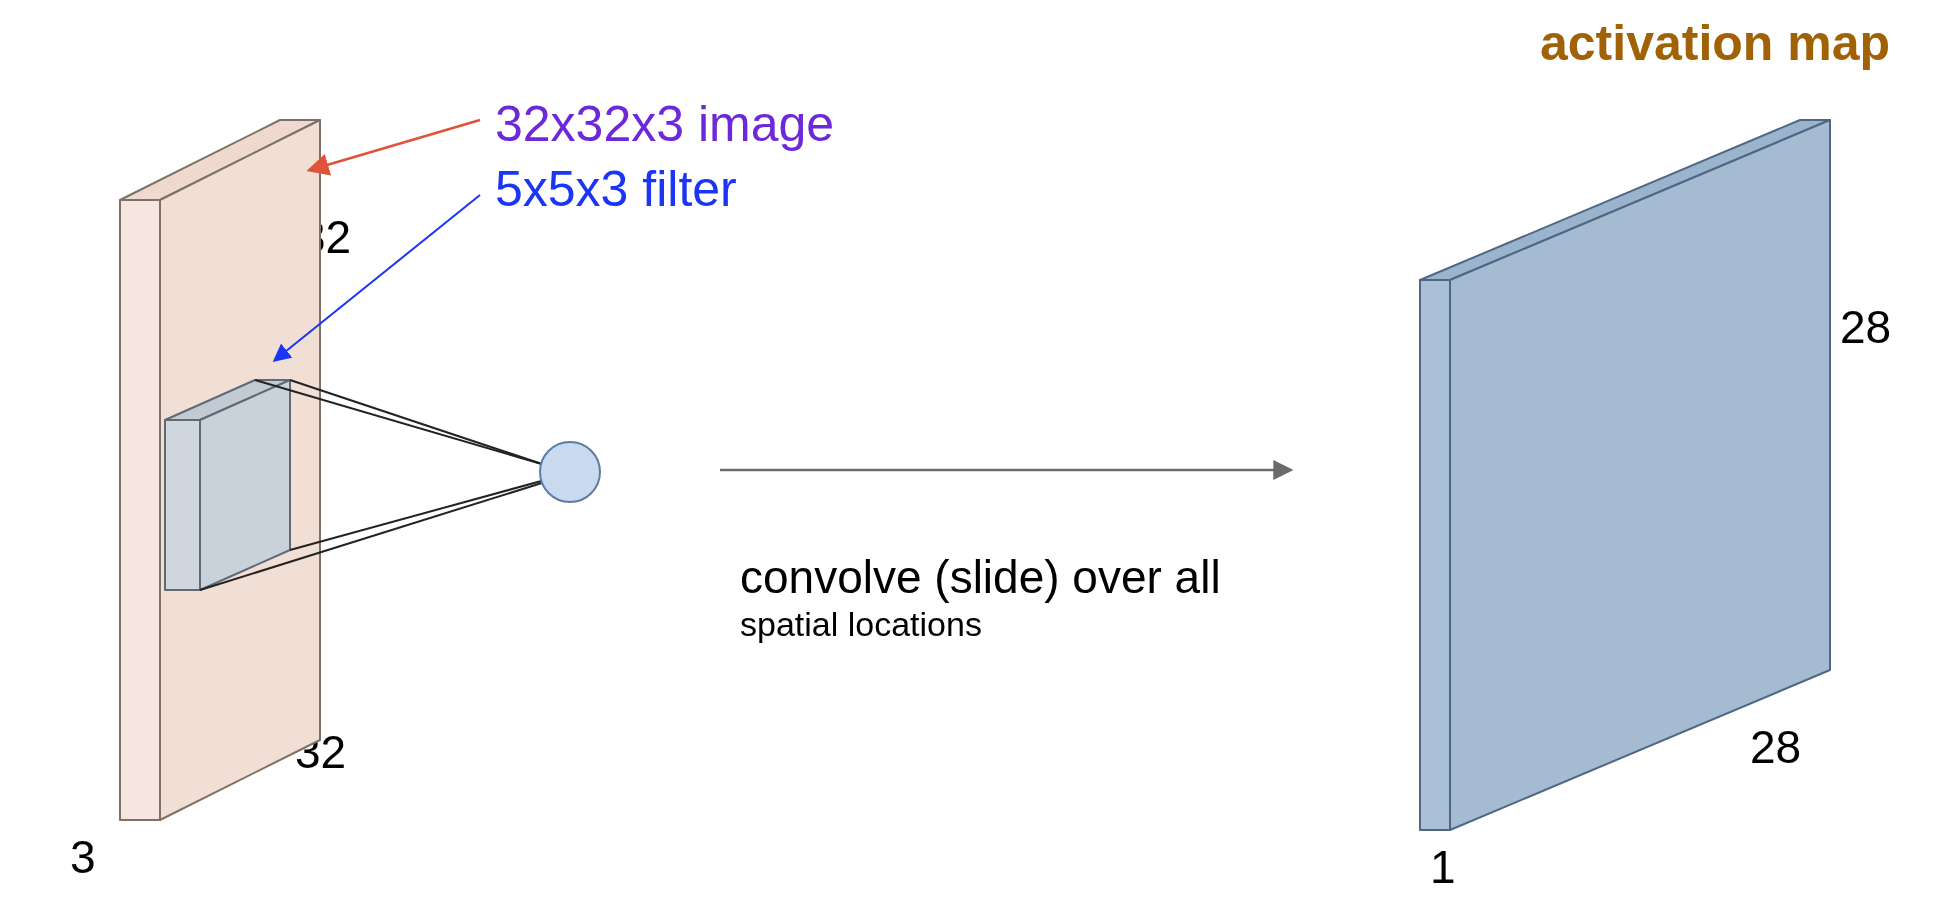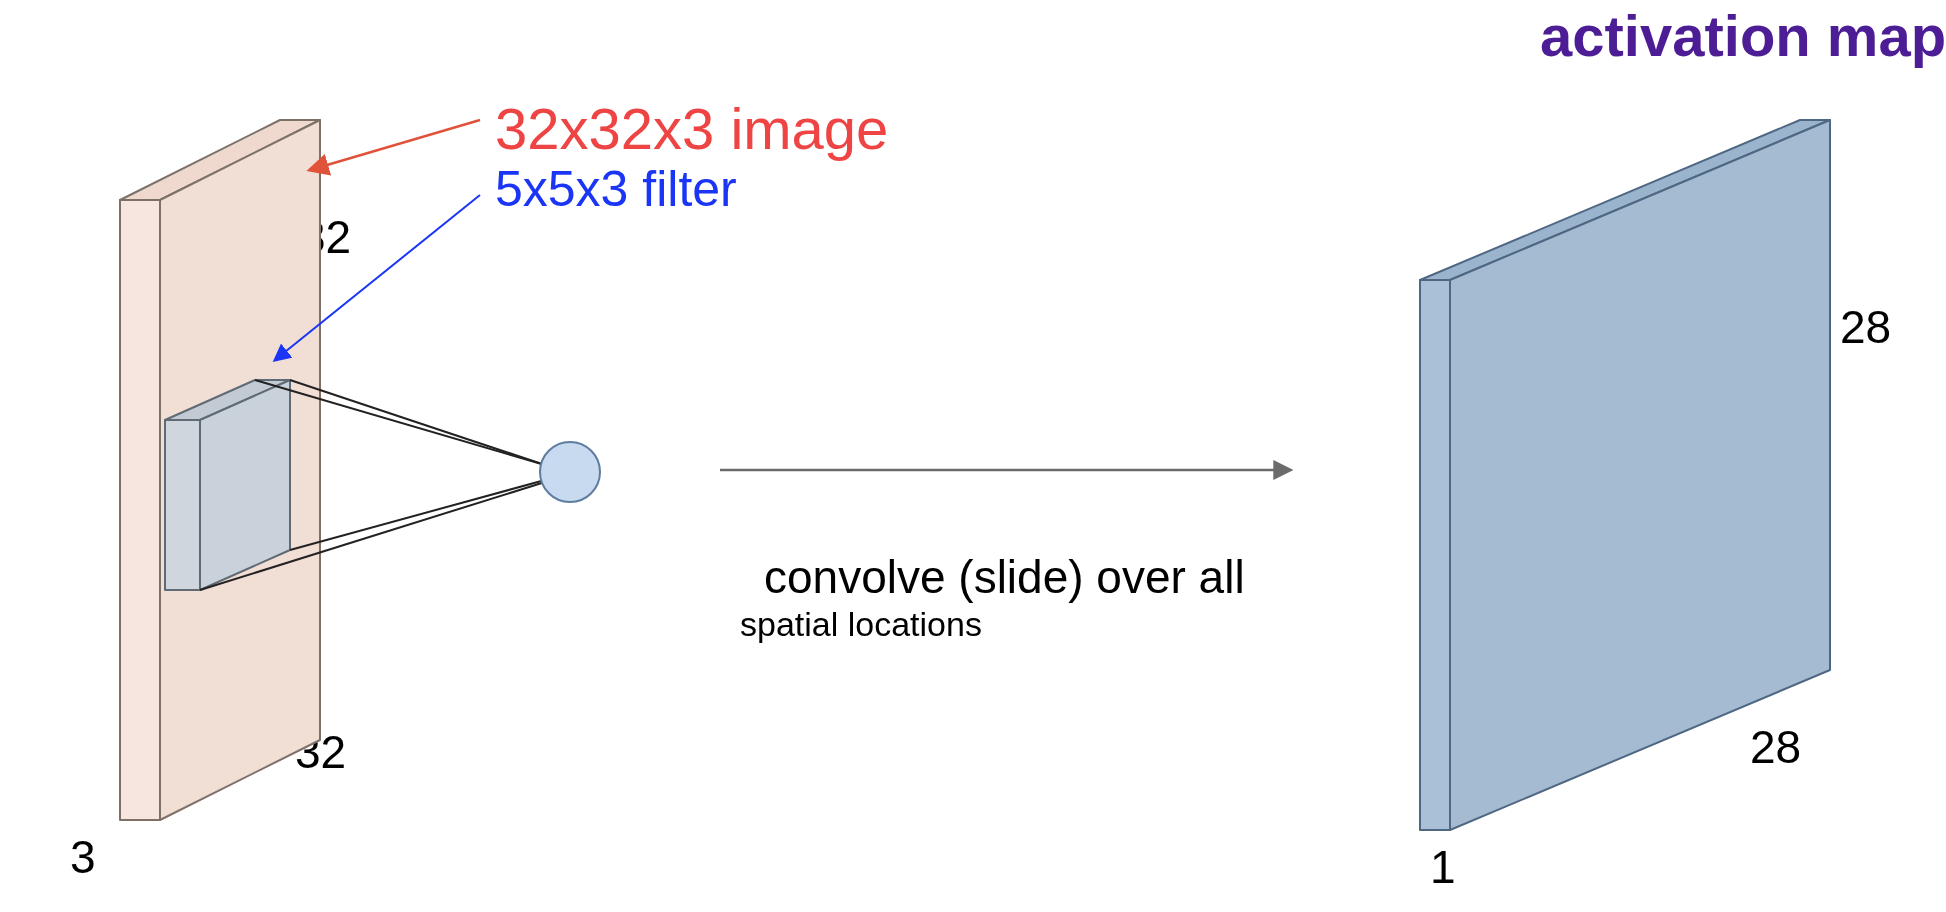--- a/index.html
+++ b/index.html
@@ -25,33 +25,33 @@
     position: absolute;
     left: 0;
     top: 0;
   }
 </style>
 </head>
 <body>
 
 <div class="stage">
 
-  <div class="label" style="left:1540px; top:2px; font-size:58px; font-weight:bold; color:#4c1d95;">activation map</div>
+  <div class="label" style="left:1540px; top:14px; font-size:50px; font-weight:bold; color:#a16207;">activation map</div>
 
-  <div class="label" style="left:495px; top:95px; font-size:58px; color:#ef4444;">32x32x3 image</div>
+  <div class="label" style="left:495px; top:95px; font-size:50px; color:#6d28d9;">32x32x3 image</div>
 
   <div class="label" style="left:495px; top:160px; font-size:50px; color:#1a35f5;">5x5x3 filter</div>
 
   <div class="label" style="left:300px; top:210px; font-size:46px;">32</div>
 
   <div class="label" style="left:295px; top:725px; font-size:46px;">32</div>
 
   <div class="label" style="left:70px; top:830px; font-size:46px;">3</div>
 
-  <div class="label" style="left:740px; top:550px; font-size:46px;margin-left:24px;">convolve (slide) over all</div>
+  <div class="label" style="left:740px; top:550px; font-size:46px;">convolve (slide) over all</div>
   <div class="label" style="left:740px; top:605px; font-size:34px;">spatial locations</div>
 
   <div class="label" style="left:1840px; top:300px; font-size:46px;">28</div>
 
   <div class="label" style="left:1750px; top:720px; font-size:46px;">28</div>
 
   <div class="label" style="left:1430px; top:840px; font-size:46px;">1</div>
 
   <svg class="diagram" width="1946" height="912" viewBox="0 0 1946 912">
 

